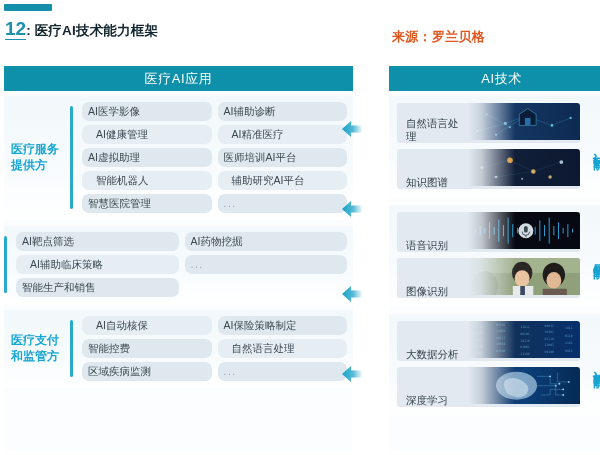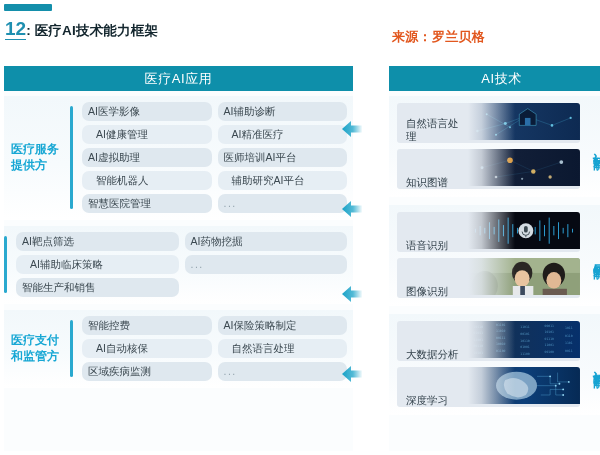--- a/index.html
+++ b/index.html
@@ -279,22 +279,22 @@
             <div class="chip ellipsis">...</div>
           </div>
         </div>
       </div>
 
       <div class="lgroup">
         <div class="lgroup-label">医疗支付和监管方</div>
         <div class="lgroup-bar"></div>
         <div class="lgroup-cols">
           <div class="lcol">
+            <div class="chip alt">AI自动核保</div>
             <div class="chip">智能控费</div>
-            <div class="chip alt">AI自动核保</div>
             <div class="chip">区域疾病监测</div>
           </div>
           <div class="lcol">
             <div class="chip">AI保险策略制定</div>
             <div class="chip alt">自然语言处理</div>
             <div class="chip ellipsis">...</div>
           </div>
         </div>
       </div>
 

